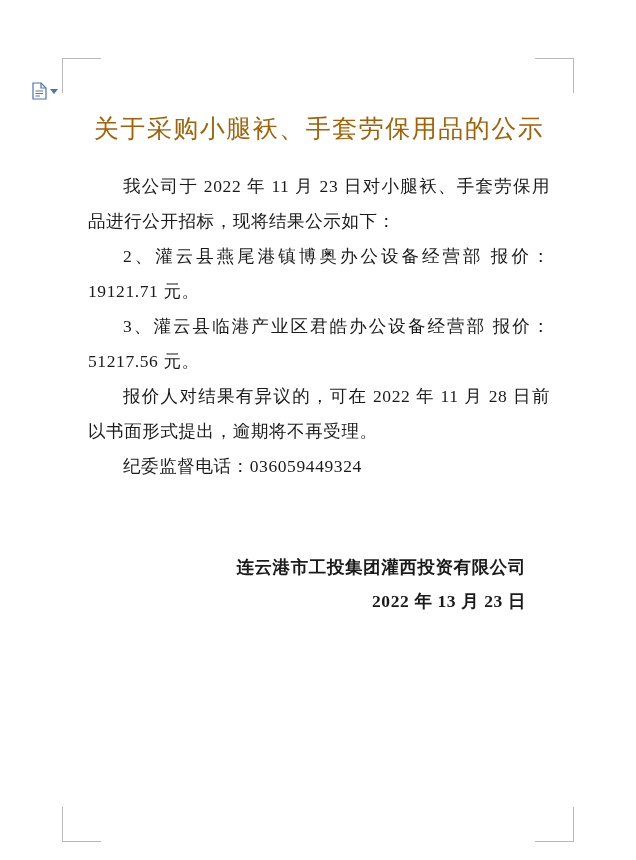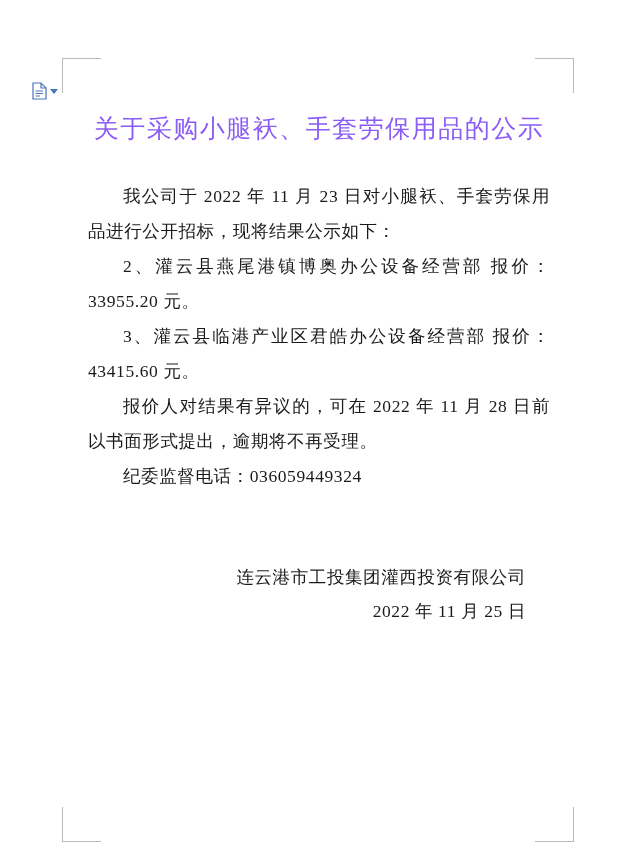--- a/index.html
+++ b/index.html
@@ -59,49 +59,50 @@
   .content {
     position: absolute;
     left: 88px;
     top: 96px;
     width: 462px;
   }
 
   h1.title {
     font-size: 25px;
     font-weight: normal;
-    color: #8b5cf6;
+    color: #a16207;
     text-align: center;
     margin: 16px 0 0 0;
     letter-spacing: 1.5px;
     font-family: "Liberation Serif", "DejaVu Serif", serif;
   }
 
   .body-text {
-    margin-top: 34px;
+    margin-top: 24px;
     font-size: 17.5px;
     line-height: 35px;
     color: #1a1a1a;
     text-align: justify;
     text-justify: inter-ideograph;
     letter-spacing: 0.6px;
   }
   .para {
     margin: 0;
     text-indent: 2em;
   }
 
   .signature {
     margin-top: 66px;
     font-size: 17.5px;
     line-height: 34px;
     color: #1a1a1a;
     text-align: right;
     padding-right: 24px;
     letter-spacing: 0.6px;
+    font-weight: bold;
   }
   .signature div { margin: 0; }
 </style>
 </head>
 <body>
 
 <div class="page">
 
   <div class="crop tl"></div>
   <div class="crop tr"></div>
@@ -118,25 +119,25 @@
     </span>
     <span class="caret"></span>
   </div>
 
   <div class="content">
 
     <h1 class="title">关于采购小腿袄、手套劳保用品的公示</h1>
 
     <div class="body-text">
       <p class="para">我公司于 2022 年 11 月 23 日对小腿袄、手套劳保用品进行公开招标，现将结果公示如下：</p>
-      <p class="para">2、灌云县燕尾港镇博奥办公设备经营部  报价：33955.20 元。</p>
-      <p class="para">3、灌云县临港产业区君皓办公设备经营部  报价：43415.60 元。</p>
+      <p class="para">2、灌云县燕尾港镇博奥办公设备经营部  报价：19121.71 元。</p>
+      <p class="para">3、灌云县临港产业区君皓办公设备经营部  报价：51217.56 元。</p>
       <p class="para">报价人对结果有异议的，可在 2022 年 11 月 28 日前以书面形式提出，逾期将不再受理。</p>
       <p class="para">纪委监督电话：036059449324</p>
     </div>
 
     <div class="signature">
       <div>连云港市工投集团灌西投资有限公司</div>
-      <div>2022 年 11 月 25 日</div>
+      <div>2022 年 13 月 23 日</div>
     </div>
 
   </div>
 </div>
 
 </body></html>

